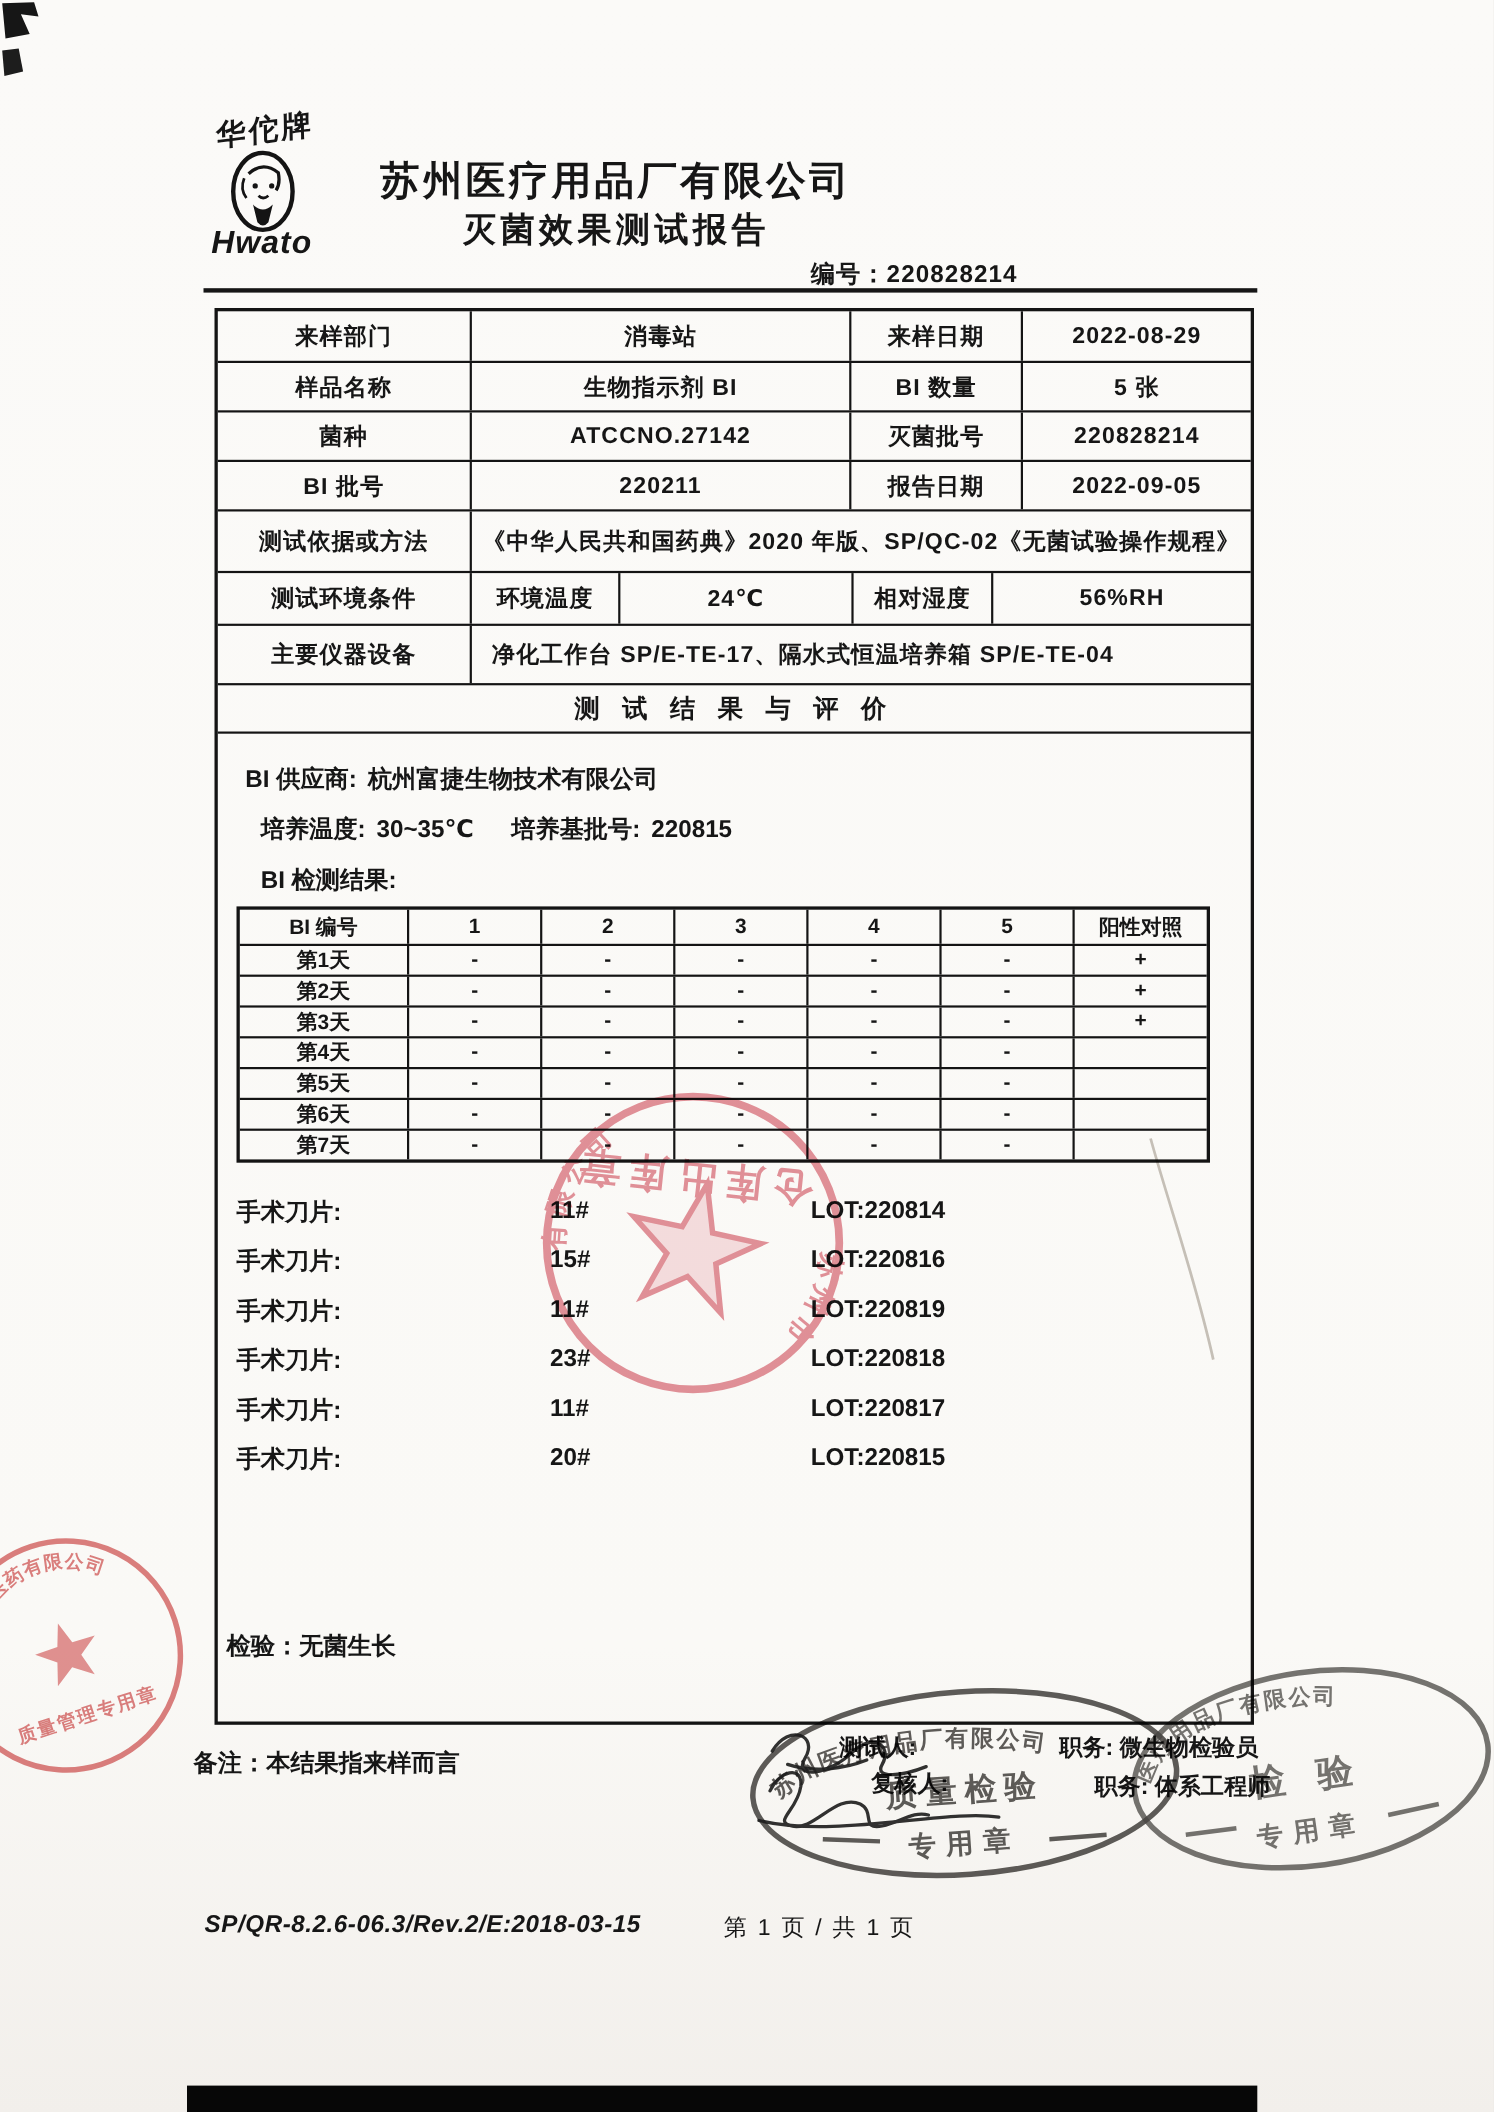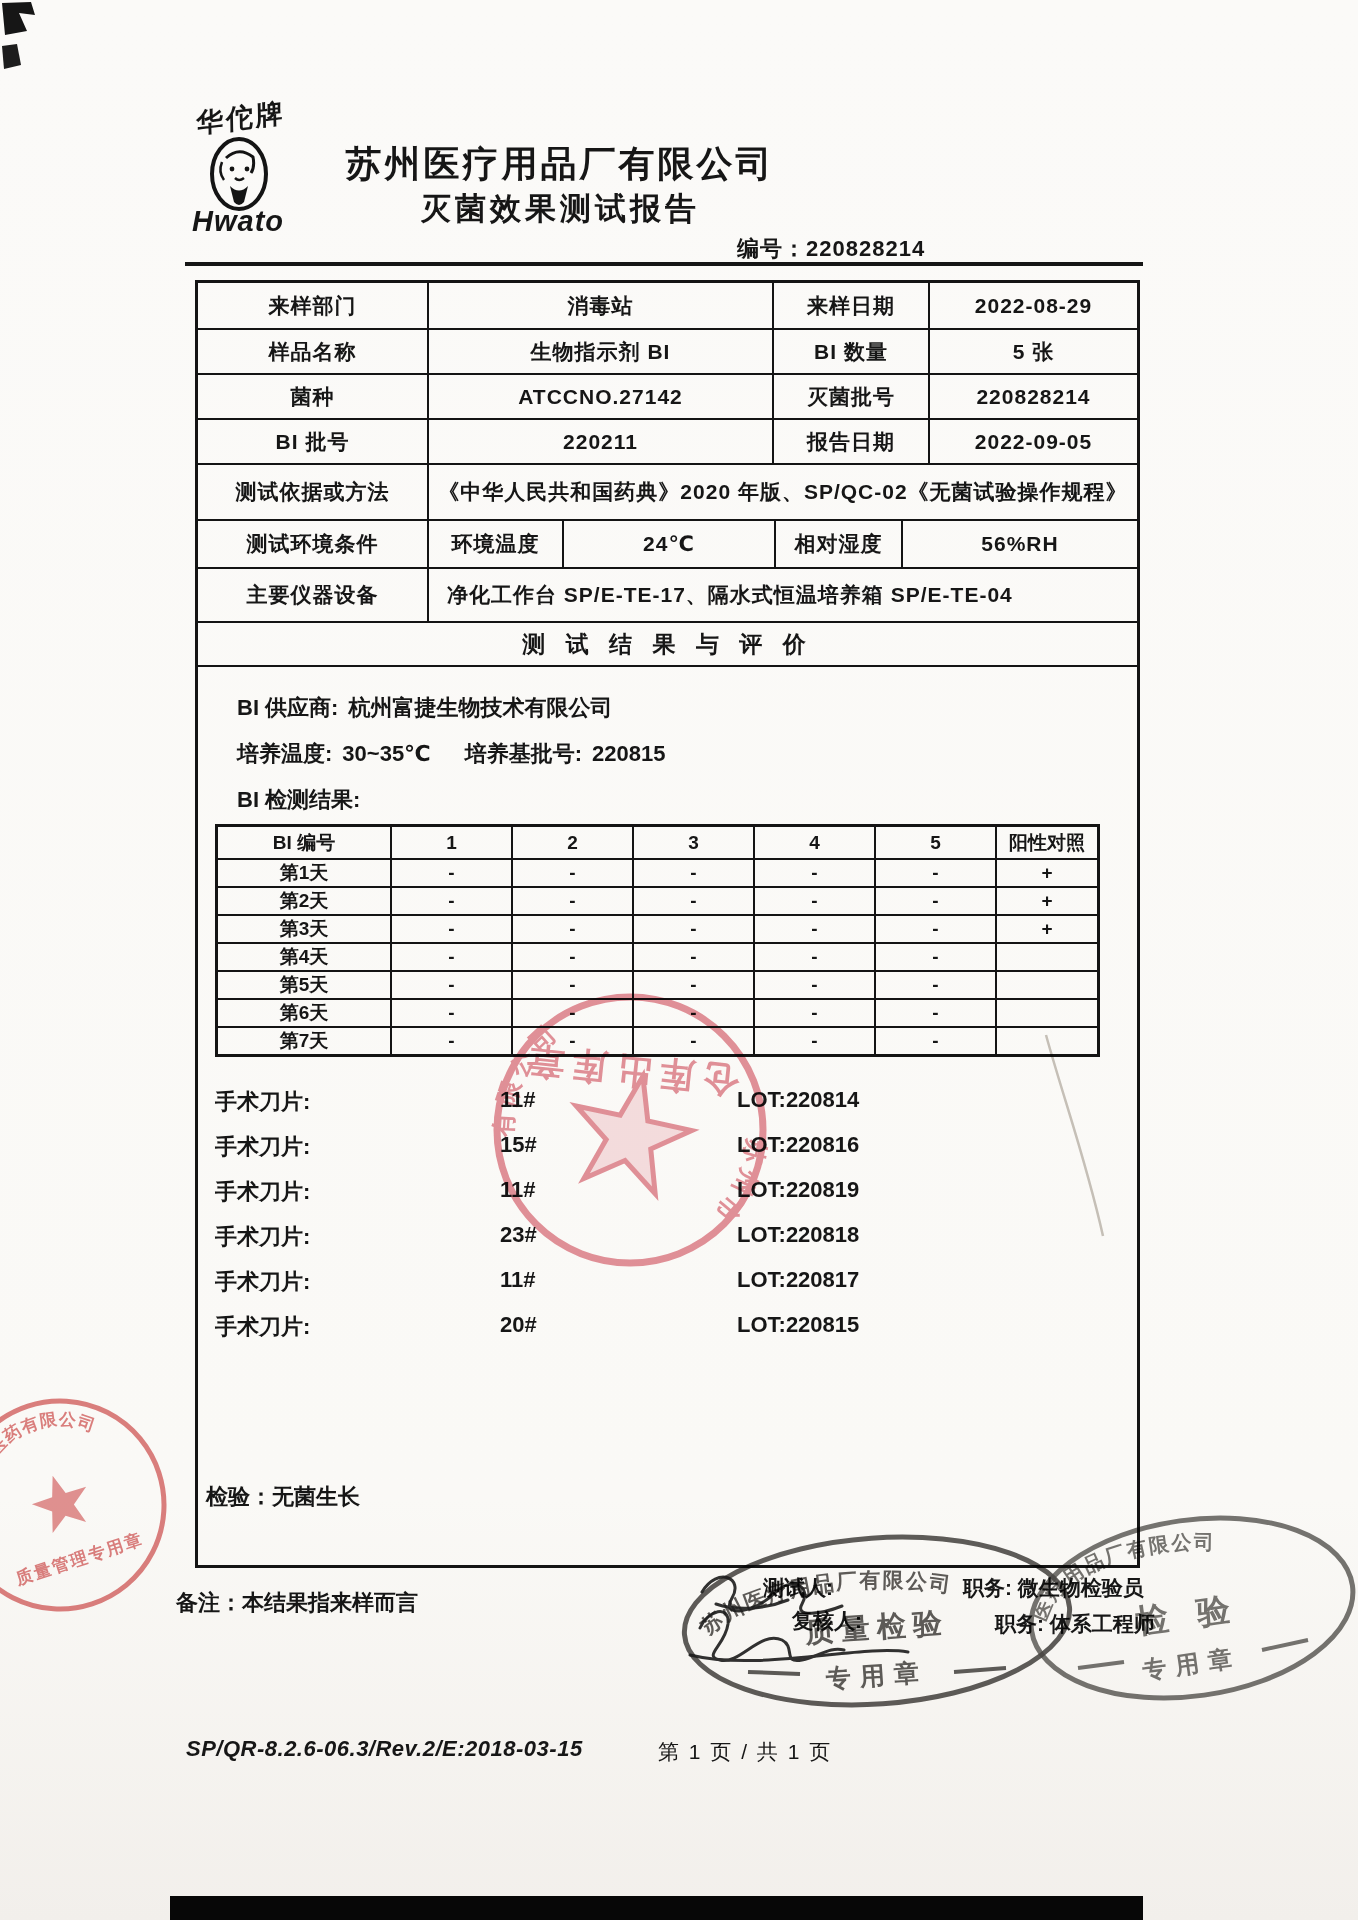--- a/index.html
+++ b/index.html
@@ -33,21 +33,21 @@
 
   .line { position:absolute; font-size:22px; font-weight:700; white-space:nowrap; }
   .gap10 { margin-left:10px; } .gap30 { margin-left:34px; }
 
   
   .rt { position:absolute; left:17px; top:157px; width:885px; border:3px solid #141414; box-sizing:border-box; }
   .rt-row { display:flex; border-top:2px solid #141414; height:28px; box-sizing:border-box; }
   .rt-row.head { border-top:none; height:31px; }
   .rt-cell { display:flex; align-items:center; justify-content:center; border-left:2px solid #141414; box-sizing:border-box; font-size:19px; font-weight:700; }
   .rt-cell:first-child { border-left:none; }
-  .rc0 { width:172px; } .rc { width:121px; } .rcf { flex:1; }
+  .rc0 { width:152px; } .rc { width:121px; } .rcf { flex:1; }
 
   .blade-row { position:absolute; font-size:22px; font-weight:700; white-space:nowrap; width:100%; }
   .blade-label { position:absolute; left:17px; }
   .blade-size  { position:absolute; left:302px; }
   .blade-lot   { position:absolute; left:539px; }
 
   .inspection { position:absolute; left:8px; top:815px; font-size:22px; font-weight:700; }
 
   .remark { left:176px; top:1588px; font-size:22px; font-weight:700; }
   .sig-row { font-size:21px; font-weight:700; white-space:nowrap; }
@@ -117,21 +117,21 @@
       <div class="cell" style="width:127px;">相对湿度</div>
       <div class="cell wf">56%RH</div>
     </div>
     <div class="irow h54">
       <div class="cell w1">主要仪器设备</div>
       <div class="cell wf left">净化工作台 SP/E-TE-17、隔水式恒温培养箱 SP/E-TE-04</div>
     </div>
     <div class="band">测 试 结 果 与 评 价</div>
 
     <div class="bigcell">
-      <div class="line" style="left:39px;top:26px;">
+      <div class="line" style="left:25px;top:26px;">
         <span>BI 供应商:</span><span class="gap10">杭州富捷生物技术有限公司</span>
       </div>
       <div class="line" style="left:39px;top:72px;">
         <span>培养温度:</span><span class="gap10">30~35℃</span><span class="gap30">培养基批号:</span><span class="gap10">220815</span>
       </div>
       <div class="line" style="left:39px;top:118px;">BI 检测结果:</div>
 
       <div class="rt">
         <div class="rt-row head">
           <div class="rt-cell rc0">BI 编号</div>

